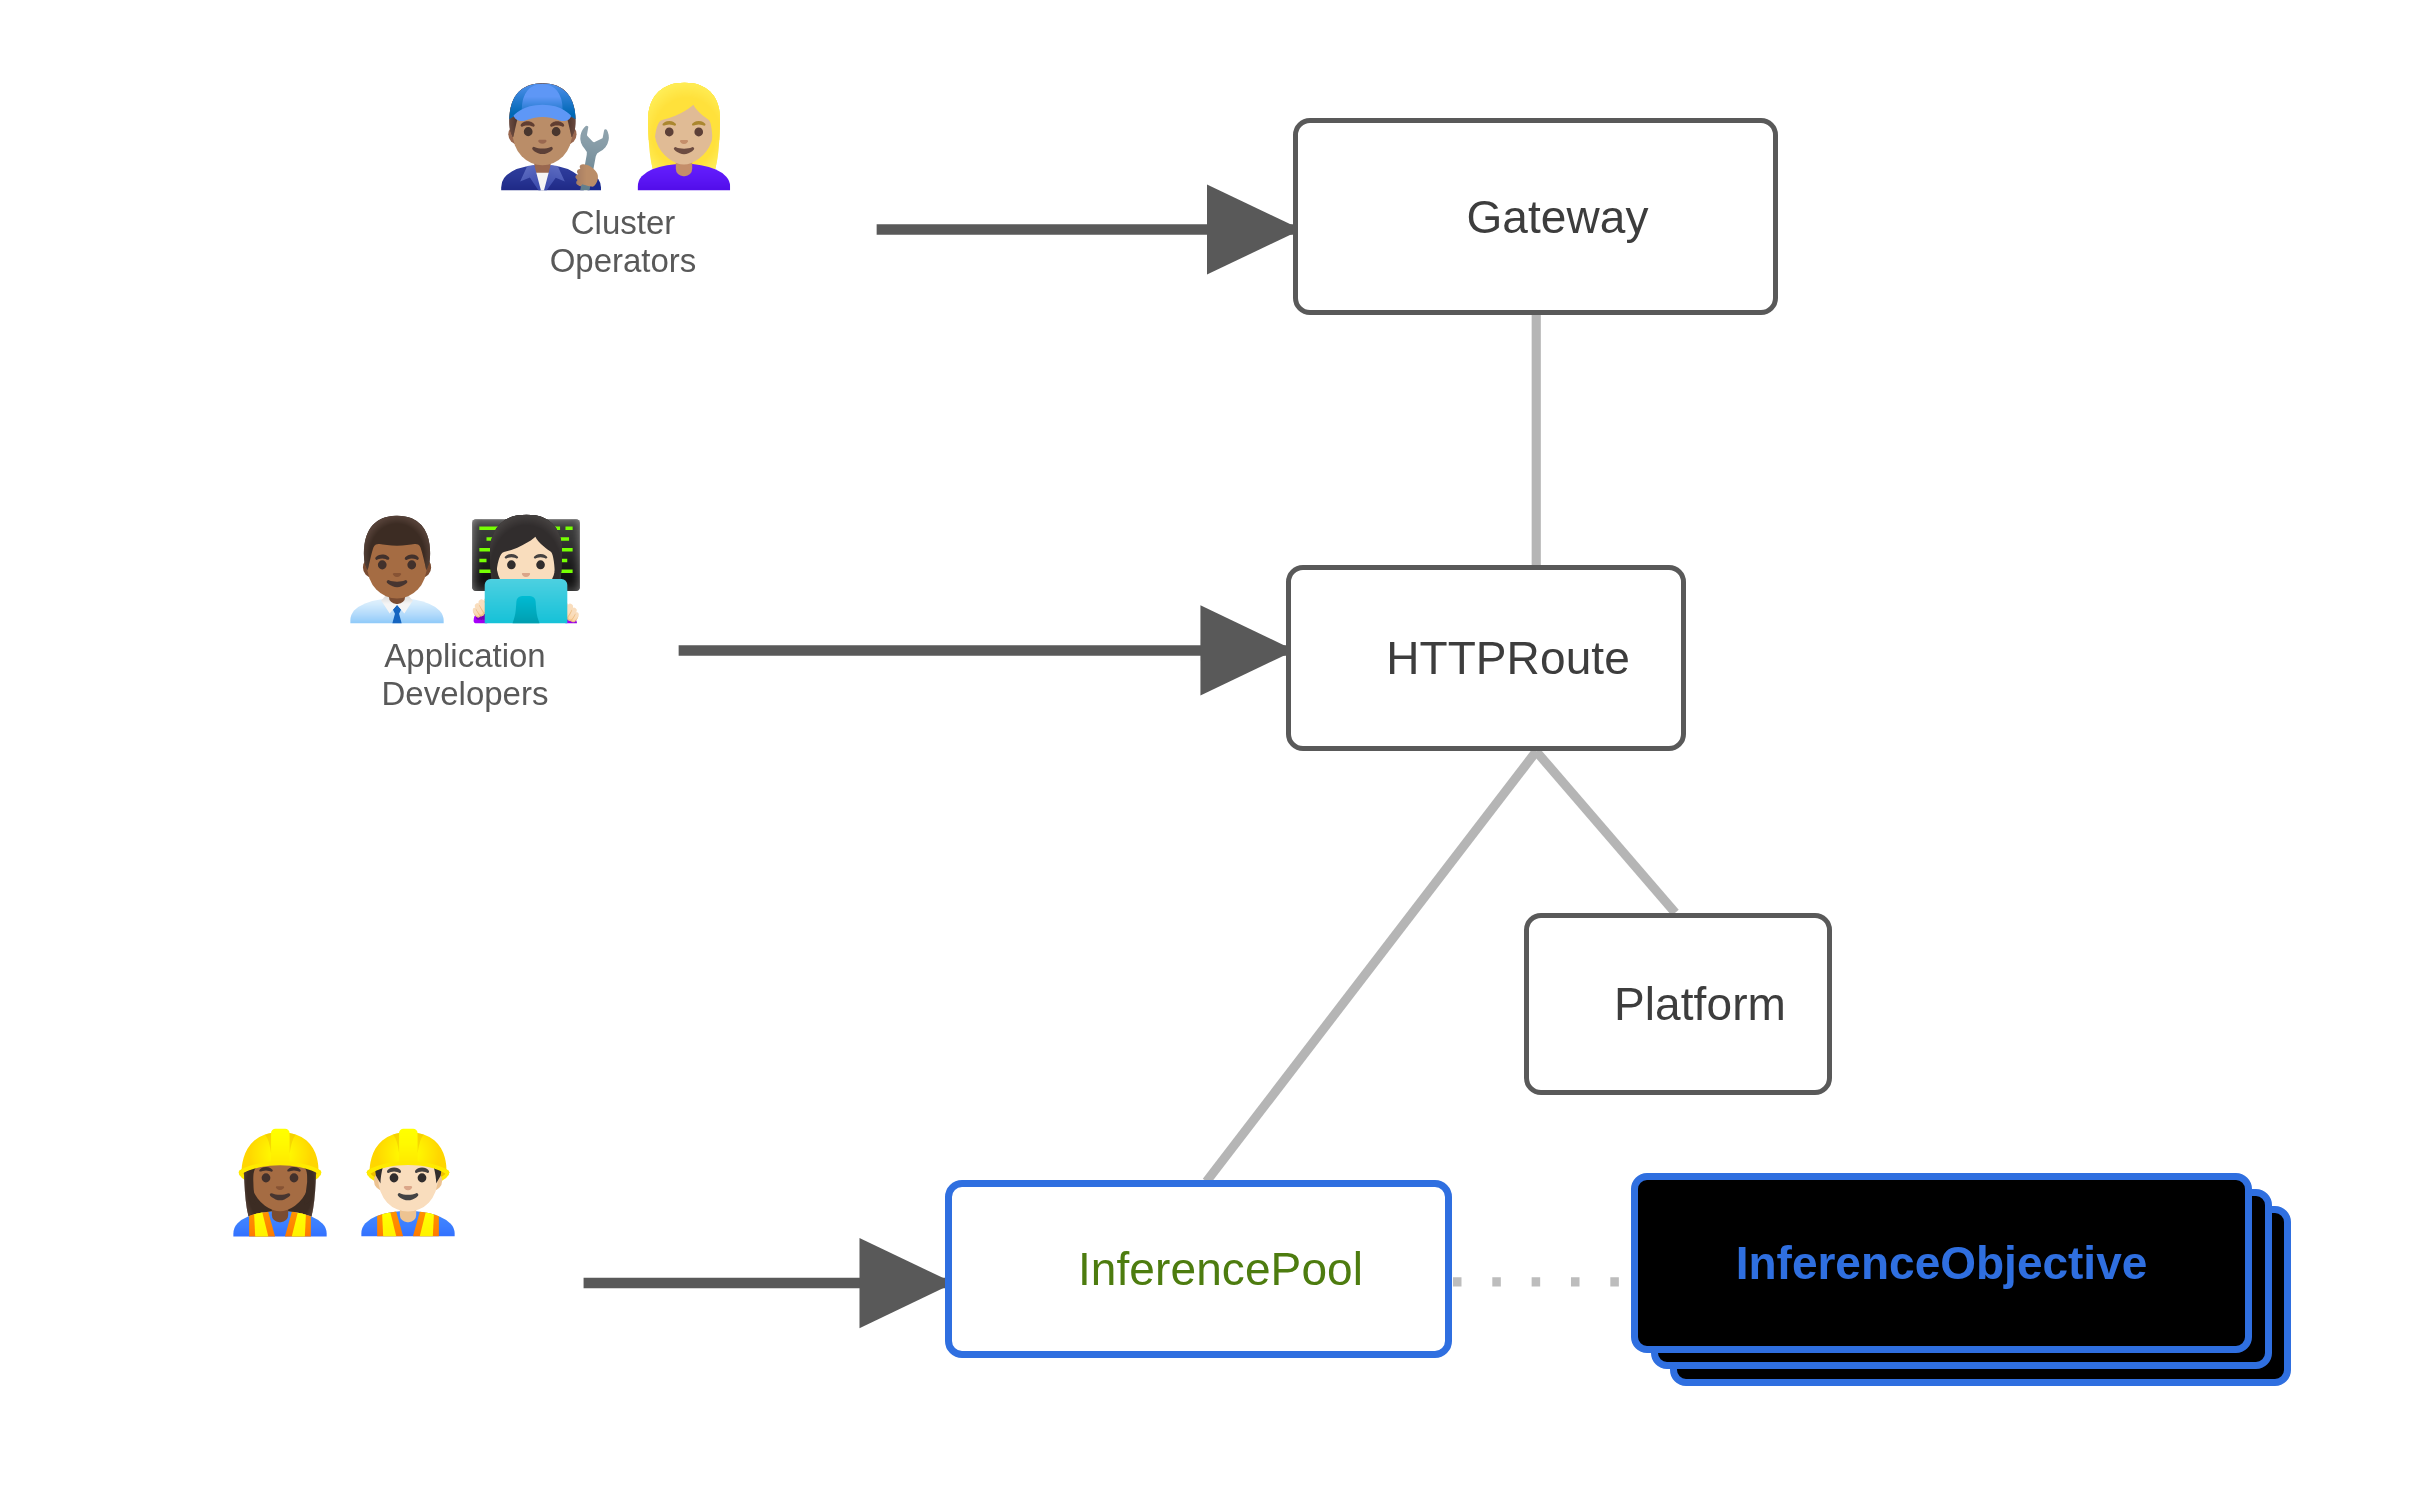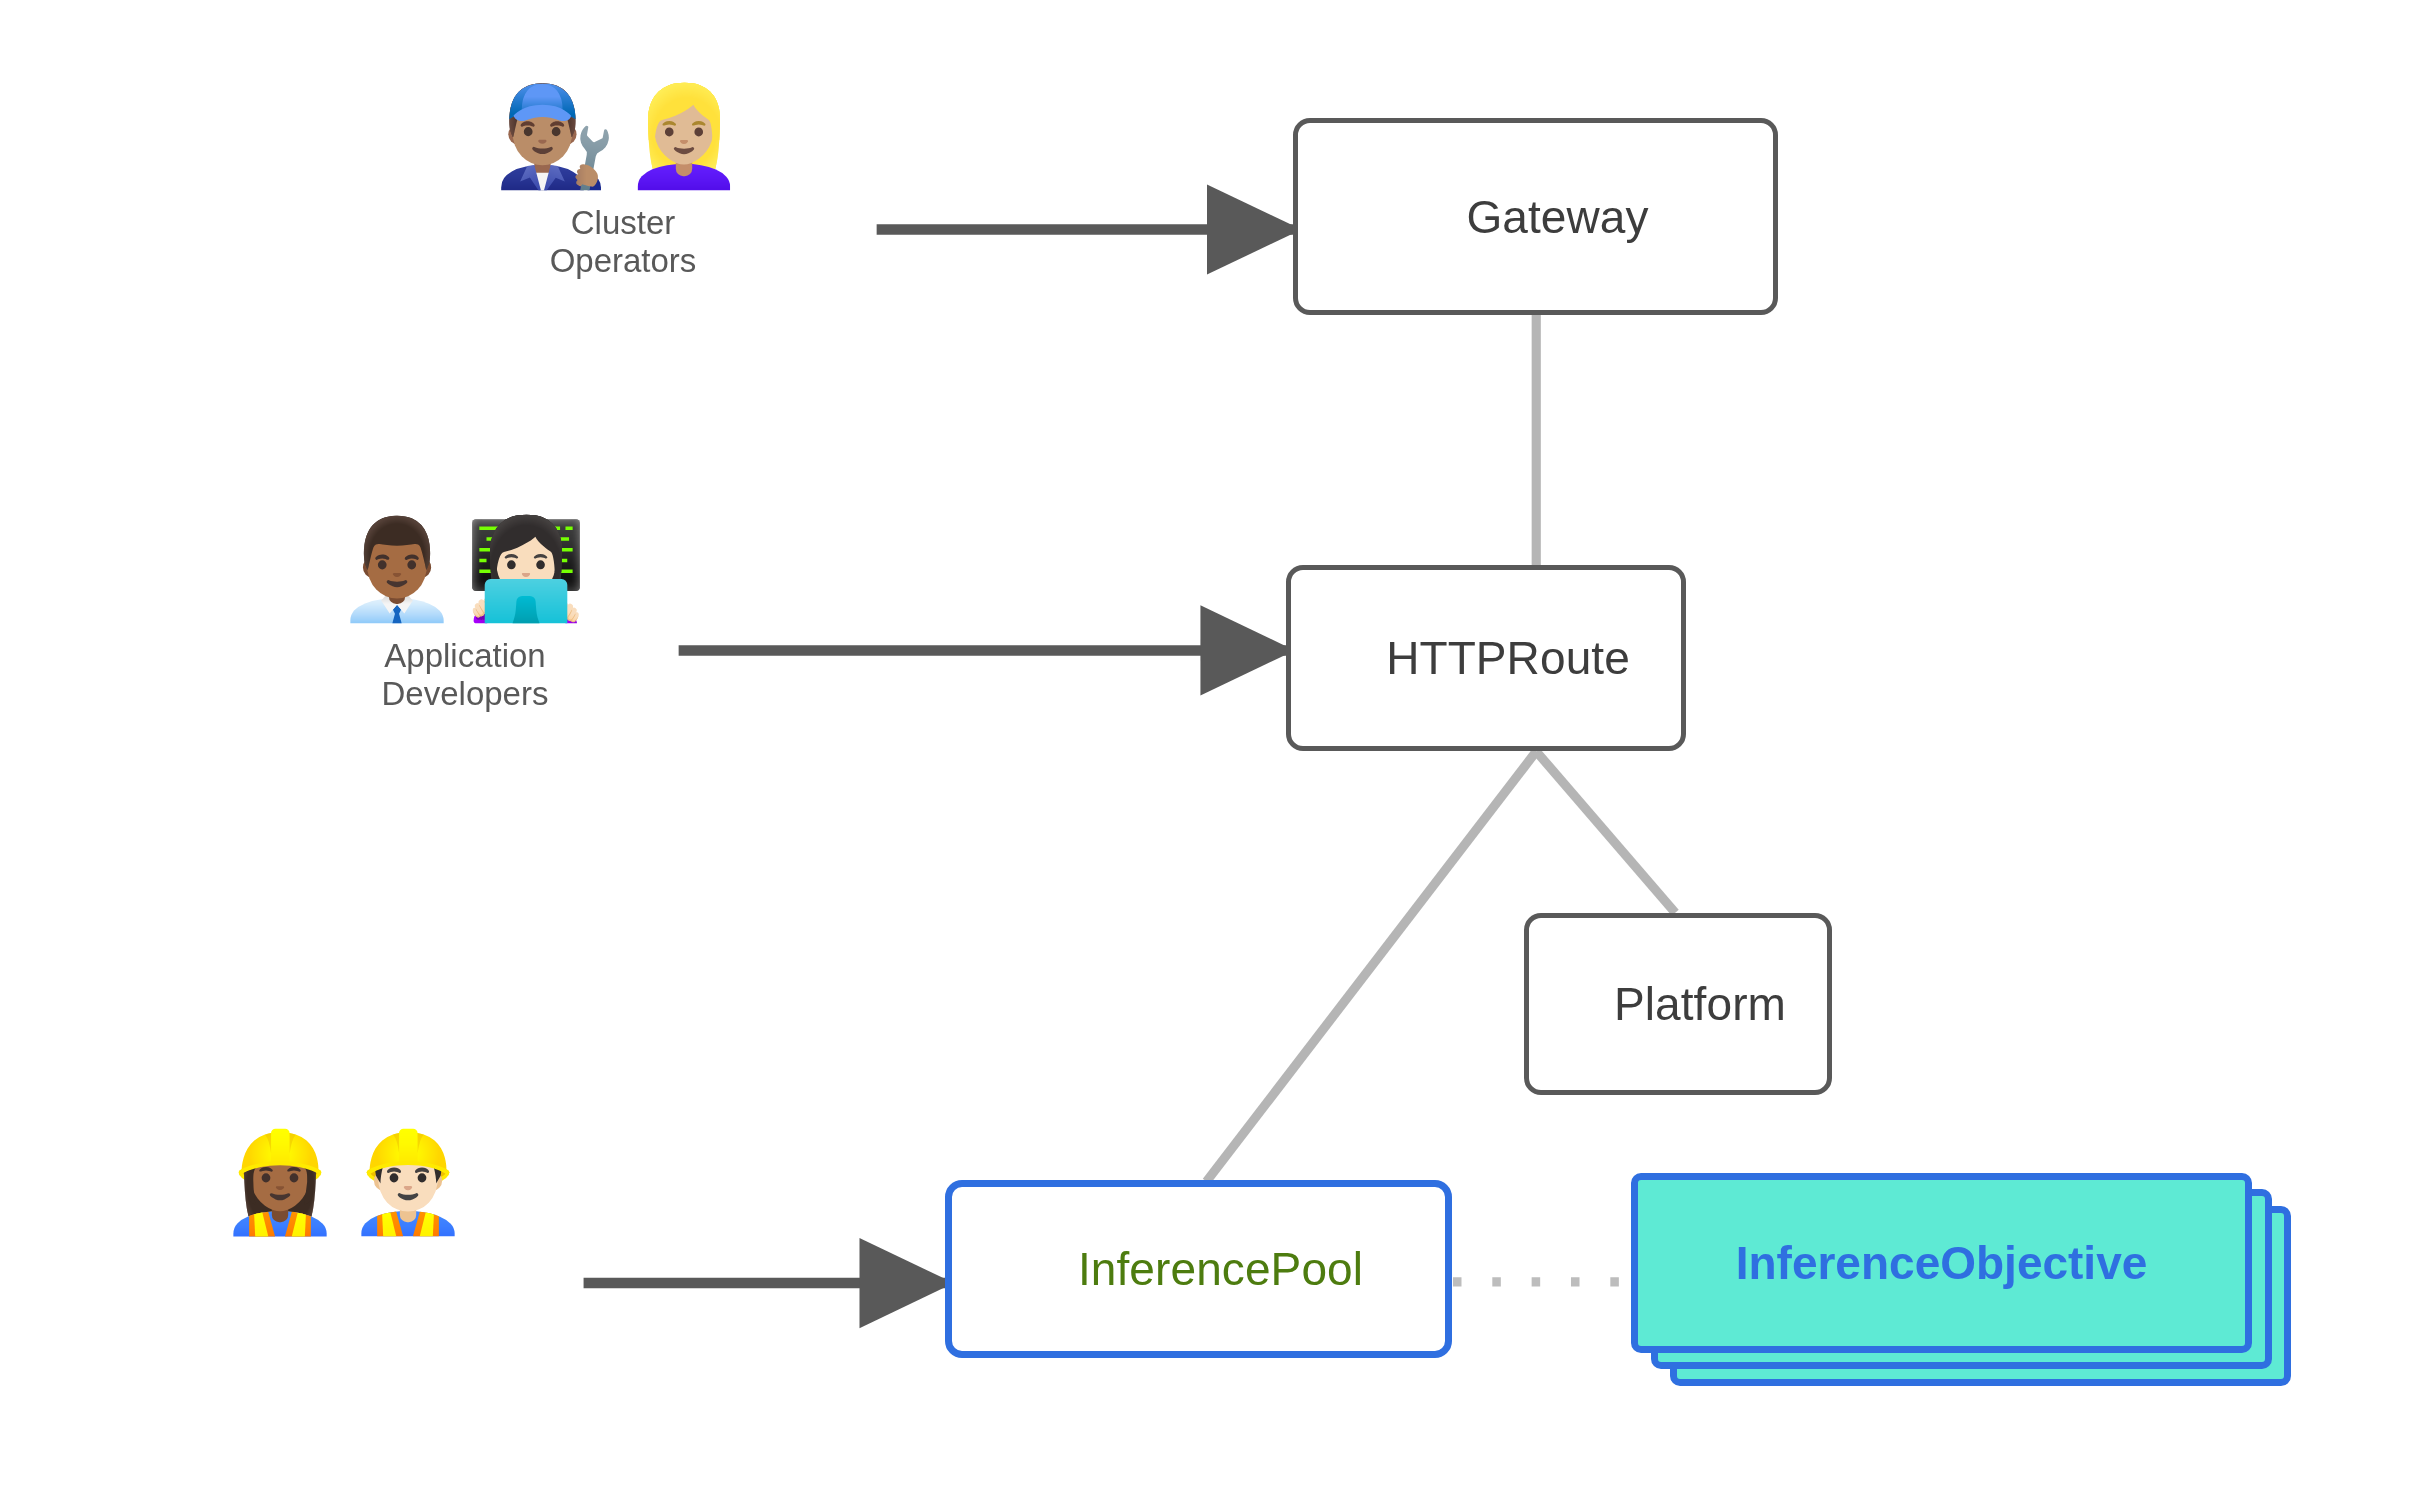--- a/index.html
+++ b/index.html
@@ -74,23 +74,23 @@
   }
 
   
   .stack {
     position: absolute;
     z-index: 3;
   }
   .stack .card {
     position: absolute;
     box-sizing: border-box;
-    background: #5eead4;
+    background: #000000;
     border: 7.2px solid #2f6fe0;
-    border-radius: 10px;
+    border-radius: 16px;
   }
   .stack .card-front {
     display: flex;
     align-items: center;
     justify-content: center;
     color: #2f6fe0;
     font-weight: 700;
     font-size: 46px;
   }
 </style>

